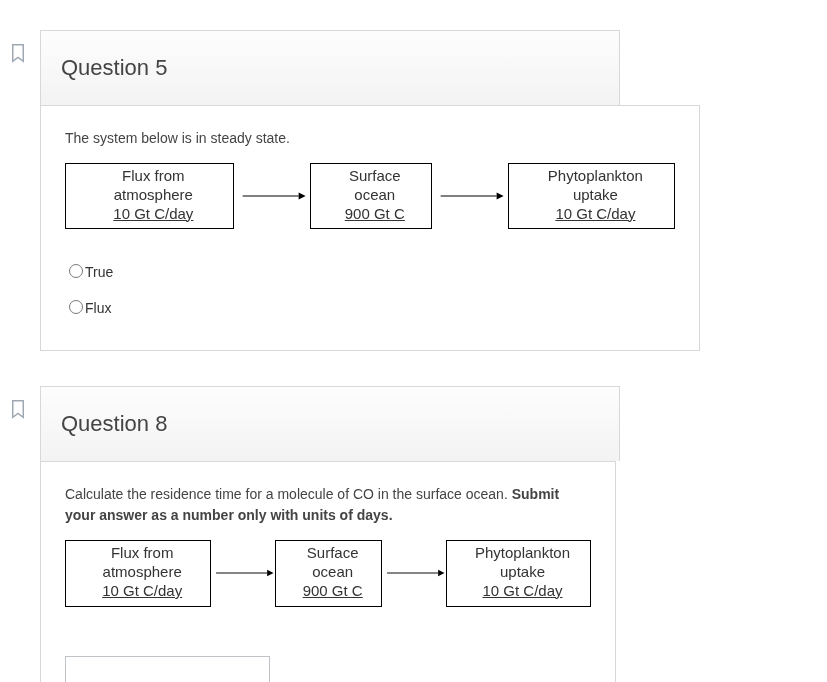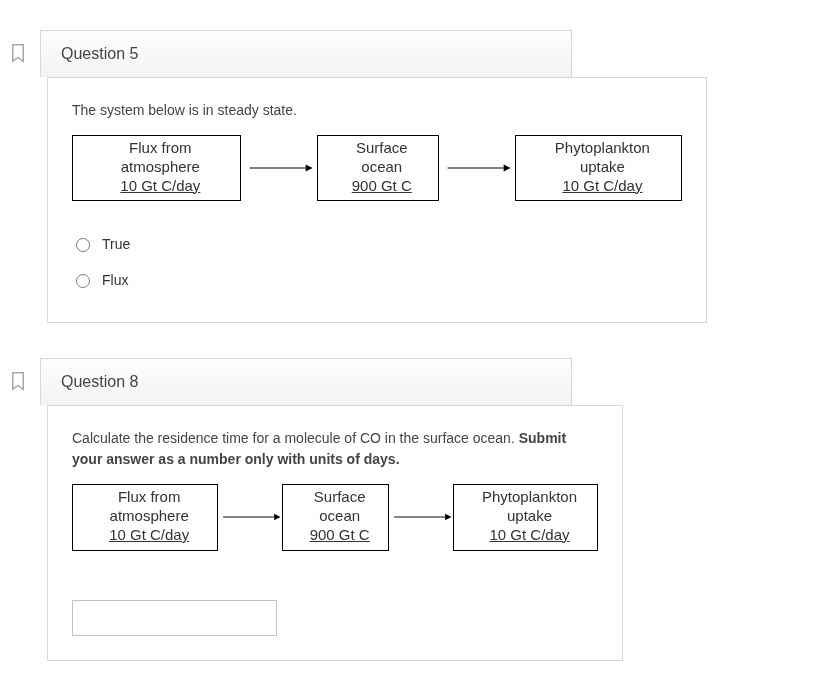--- a/index.html
+++ b/index.html
@@ -29,31 +29,31 @@
       height: 22px;
       stroke: #9fa9b3;
       stroke-width: 2;
       fill: none;
     }
 
     .q-header {
       background: linear-gradient(#fdfdfd, #f3f3f3);
       border: 1px solid #d8d8d8;
       border-bottom: none;
-      padding: 14px 20px;
+      padding: 24px 20px;
       color: #444;
-      font-size: 16px;
-      width: 532px;
+      font-size: 22px;
+      width: 580px;
       margin-left: 25px;
     }
 
     .q-body {
       border: 1px solid #d8d8d8;
       background: #fff;
-      margin-left: 32px;
+      margin-left: 25px;
       padding: 22px 24px 24px 24px;
       width: 660px;
       position: relative;
     }
 
     .q-body.q5 { width: 660px; border-top: 1px solid #d8d8d8;}
     .q-body.q6 { width: 576px; border-top: 1px solid #d8d8d8;}
 
     .intro-text {
       font-size: 14px;
@@ -85,22 +85,22 @@
       width: 80px;
       height: 14px;
       display: flex;
       align-items: center;
     }
     .arrow svg { width: 100%; height: 100%; }
 
     .options { margin-top: 8px; }
     .option-row {
       display: flex;
-      align-items: flex-end;
-      gap: 12px;
+      align-items: flex-start;
+      gap: 2px;
       padding: 10px 4px;
     }
     .radio {
       width: 14px; height: 14px;
       border: 1.5px solid #7a7a7a;
       border-radius: 50%;
       background: #fff;
       flex-shrink: 0;
     }
     .option-label { font-size: 14px; color: #333; }

